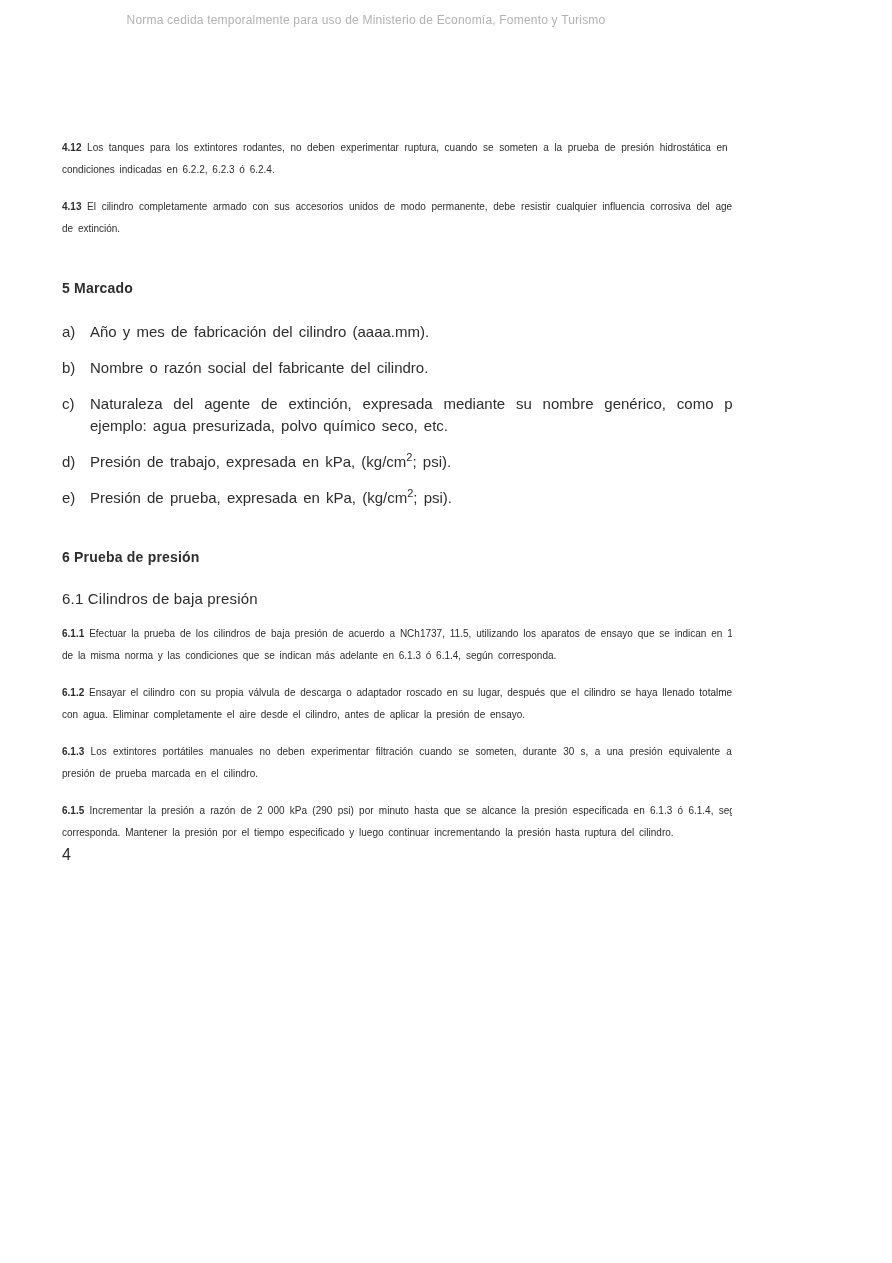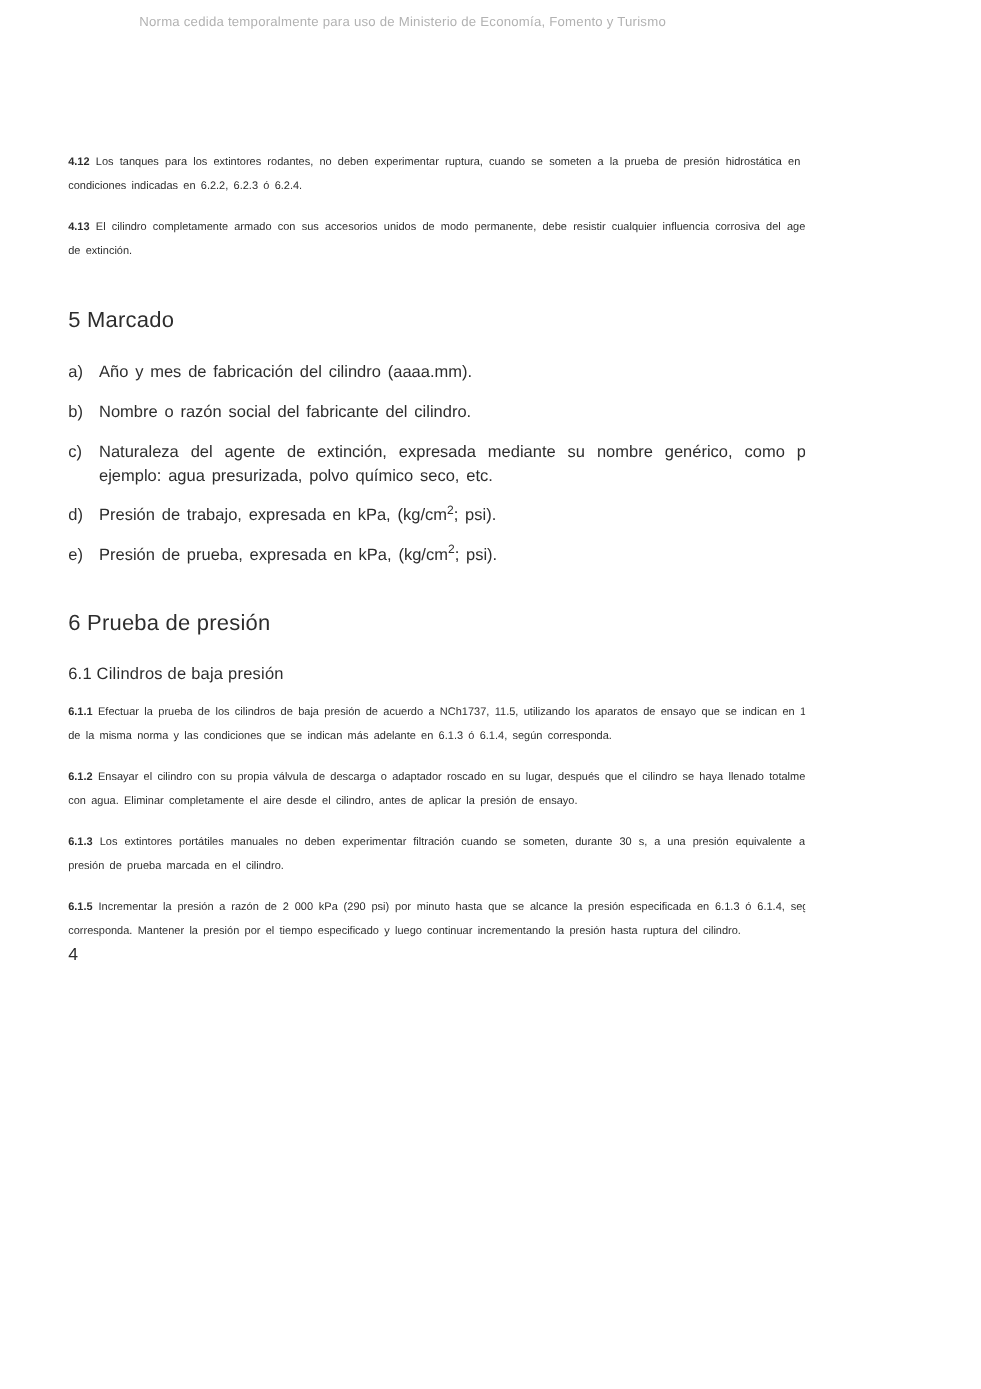--- a/index.html
+++ b/index.html
@@ -36,22 +36,22 @@
   p.clause {
     margin: 15px 0 0 0;
     text-align: justify;
     font-size: 10px;
     line-height: 22px;
     word-spacing: 2px;
   }
   p.clause.first { margin-top: 31px; }
   .num { font-weight: bold; }
   h2.sec {
-    font-size: 20px;
-    font-weight: normal;
+    font-size: 14px;
+    font-weight: bold;
     margin: 40px 0 25px 0;
     letter-spacing: 0.2px;
   }
   h3.sub {
     font-size: 15px;
     font-weight: normal;
     margin: 24px 0 16px 0;
     letter-spacing: 0.2px;
   }
   .li {

